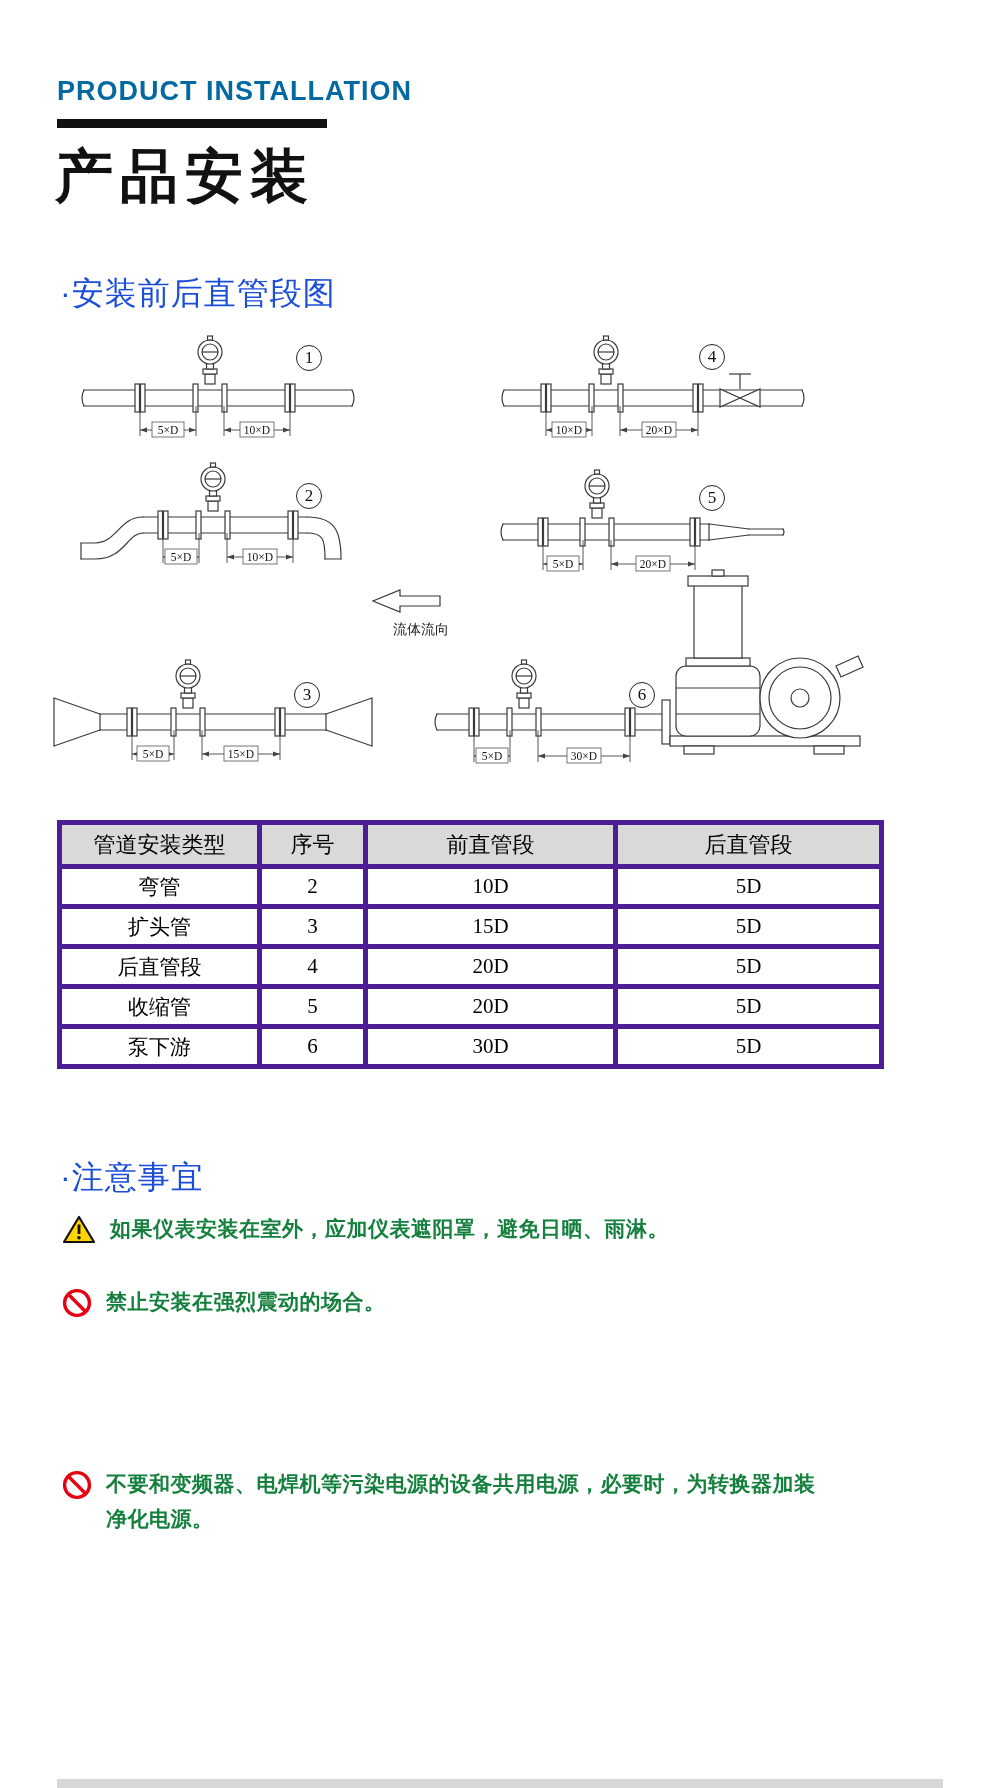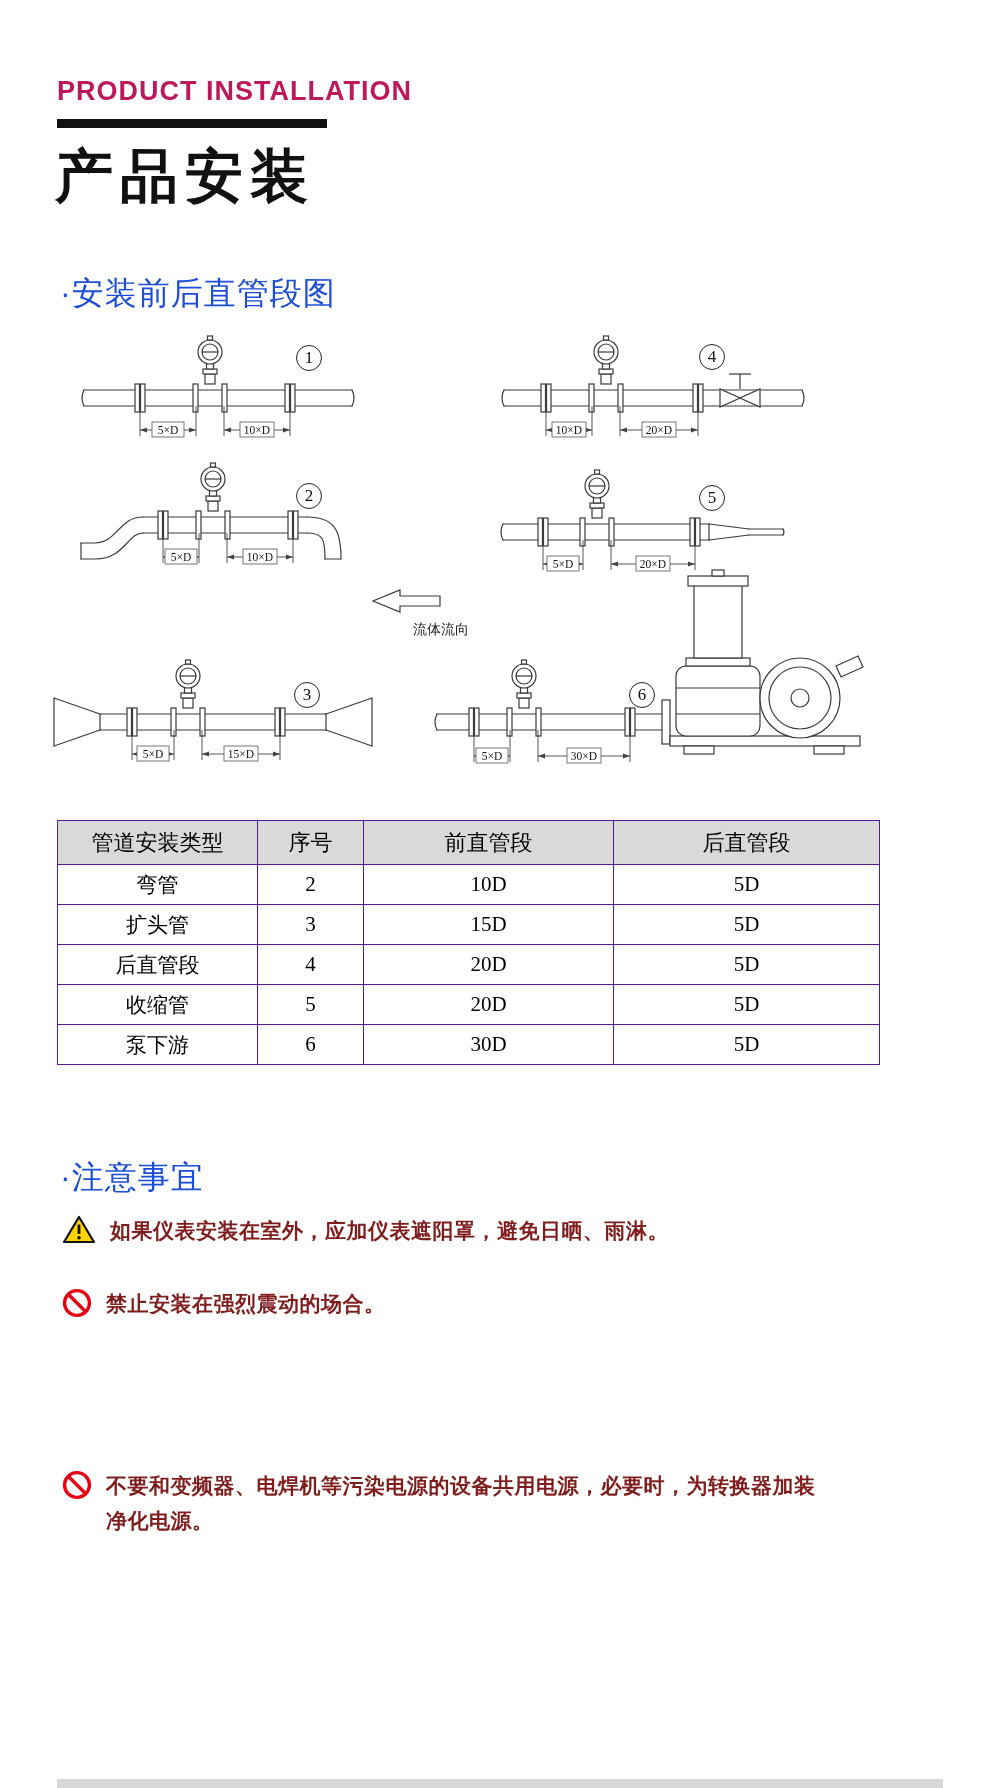--- a/index.html
+++ b/index.html
@@ -1,21 +1,21 @@
 <!DOCTYPE html>
 <html><head>
 <meta charset="utf-8">
 <style>
   * { margin:0; padding:0; box-sizing:border-box; }
   html,body { background:#fff; }
   body { font-family:"Liberation Sans","DejaVu Sans",sans-serif; }
   .page { position:relative; width:1000px; height:1788px; background:#fff; overflow:hidden; }
 
   .eyebrow { position:absolute; left:57px; top:76px; font-size:27px; font-weight:700;
-             letter-spacing:1px; color:#be185d; }
+             letter-spacing:1px; color:#0369a1; }
   .title-bar { position:absolute; left:57px; top:119px; width:270px; height:9px; background:#111; }
   .page-title { position:absolute; left:55px; top:138px; font-size:58px; font-weight:700;
                 letter-spacing:7px; color:#111; }
 
   .section-heading { position:absolute; font-size:32px; font-weight:400; color:#1d4ed8; letter-spacing:1px; }
   #diagram-heading { left:60px; top:272px; }
   #notes-heading   { left:60px; top:1156px; }
 
   .diag { position:absolute; }
   .diag svg { display:block; overflow:visible; }
@@ -24,37 +24,37 @@
   .tech-fill { stroke:#3a3a3a; stroke-width:1.2; fill:#fff; }
   .dim-line  { stroke:#444; stroke-width:0.9; fill:none; }
   .dim-arrow { fill:#444; stroke:none; }
   .dim-box   { fill:#fff; stroke:#555; stroke-width:0.8; }
   .dim-text  { font-family:"Liberation Serif","DejaVu Serif",serif; font-size:11.5px; fill:#111;
                text-anchor:middle; }
 
   .circle-num { position:absolute; width:26px; height:26px; border:1.6px solid #222; border-radius:50%;
                 display:flex; align-items:center; justify-content:center; font-size:17px;
                 font-family:"Liberation Serif","DejaVu Serif",serif; color:#111; background:#fff; }
-  .flow-label { position:absolute; left:393px; top:621px; width:96px; text-align:center;
+  .flow-label { position:absolute; left:393px; top:621px; width:96px; 
                 font-size:14px; font-family:"Liberation Serif","DejaVu Serif",serif; color:#222; }
 
   .install-table { position:absolute; left:57px; top:820px; width:822px; border-collapse:collapse;
                    table-layout:fixed; font-family:"Liberation Serif","DejaVu Serif",serif; color:#000; }
-  .install-table th, .install-table td { border:1px solid #4c1d95; text-align:center; font-weight:400; }
+  .install-table th, .install-table td { border:5px solid #4c1d95; text-align:center; font-weight:400; }
   .install-table th { height:44px; background:#d9d9d9; font-size:22px; }
   .install-table td { height:40px; font-size:21px; background:#fff; }
   .col-type  { width:200px; }
   .col-no    { width:106px; }
   .col-front { width:250px; }
   .col-rear  { width:266px; }
 
   .note { position:absolute; left:62px; display:flex; align-items:flex-start; gap:14px; }
   .note-icon { flex:0 0 auto; margin-top:1px; }
-  .note-text { font-size:21px; font-weight:600; color:#7f1d1d; line-height:1.65;
-               letter-spacing:0.5px; max-width:712px; }
+  .note-text { font-size:21px; font-weight:600; color:#15803d; line-height:1.65;
+               letter-spacing:0.5px; max-width:712px;font-family:Liberation Mono, monospace; }
 
   .bottom-strip { position:absolute; left:57px; top:1779px; width:886px; height:9px; background:#d7d7d7; }
 </style>
 </head>
 <body>
 
 <div class="page">
 
   <svg width="0" height="0" style="position:absolute" aria-hidden="true">
     <defs>

